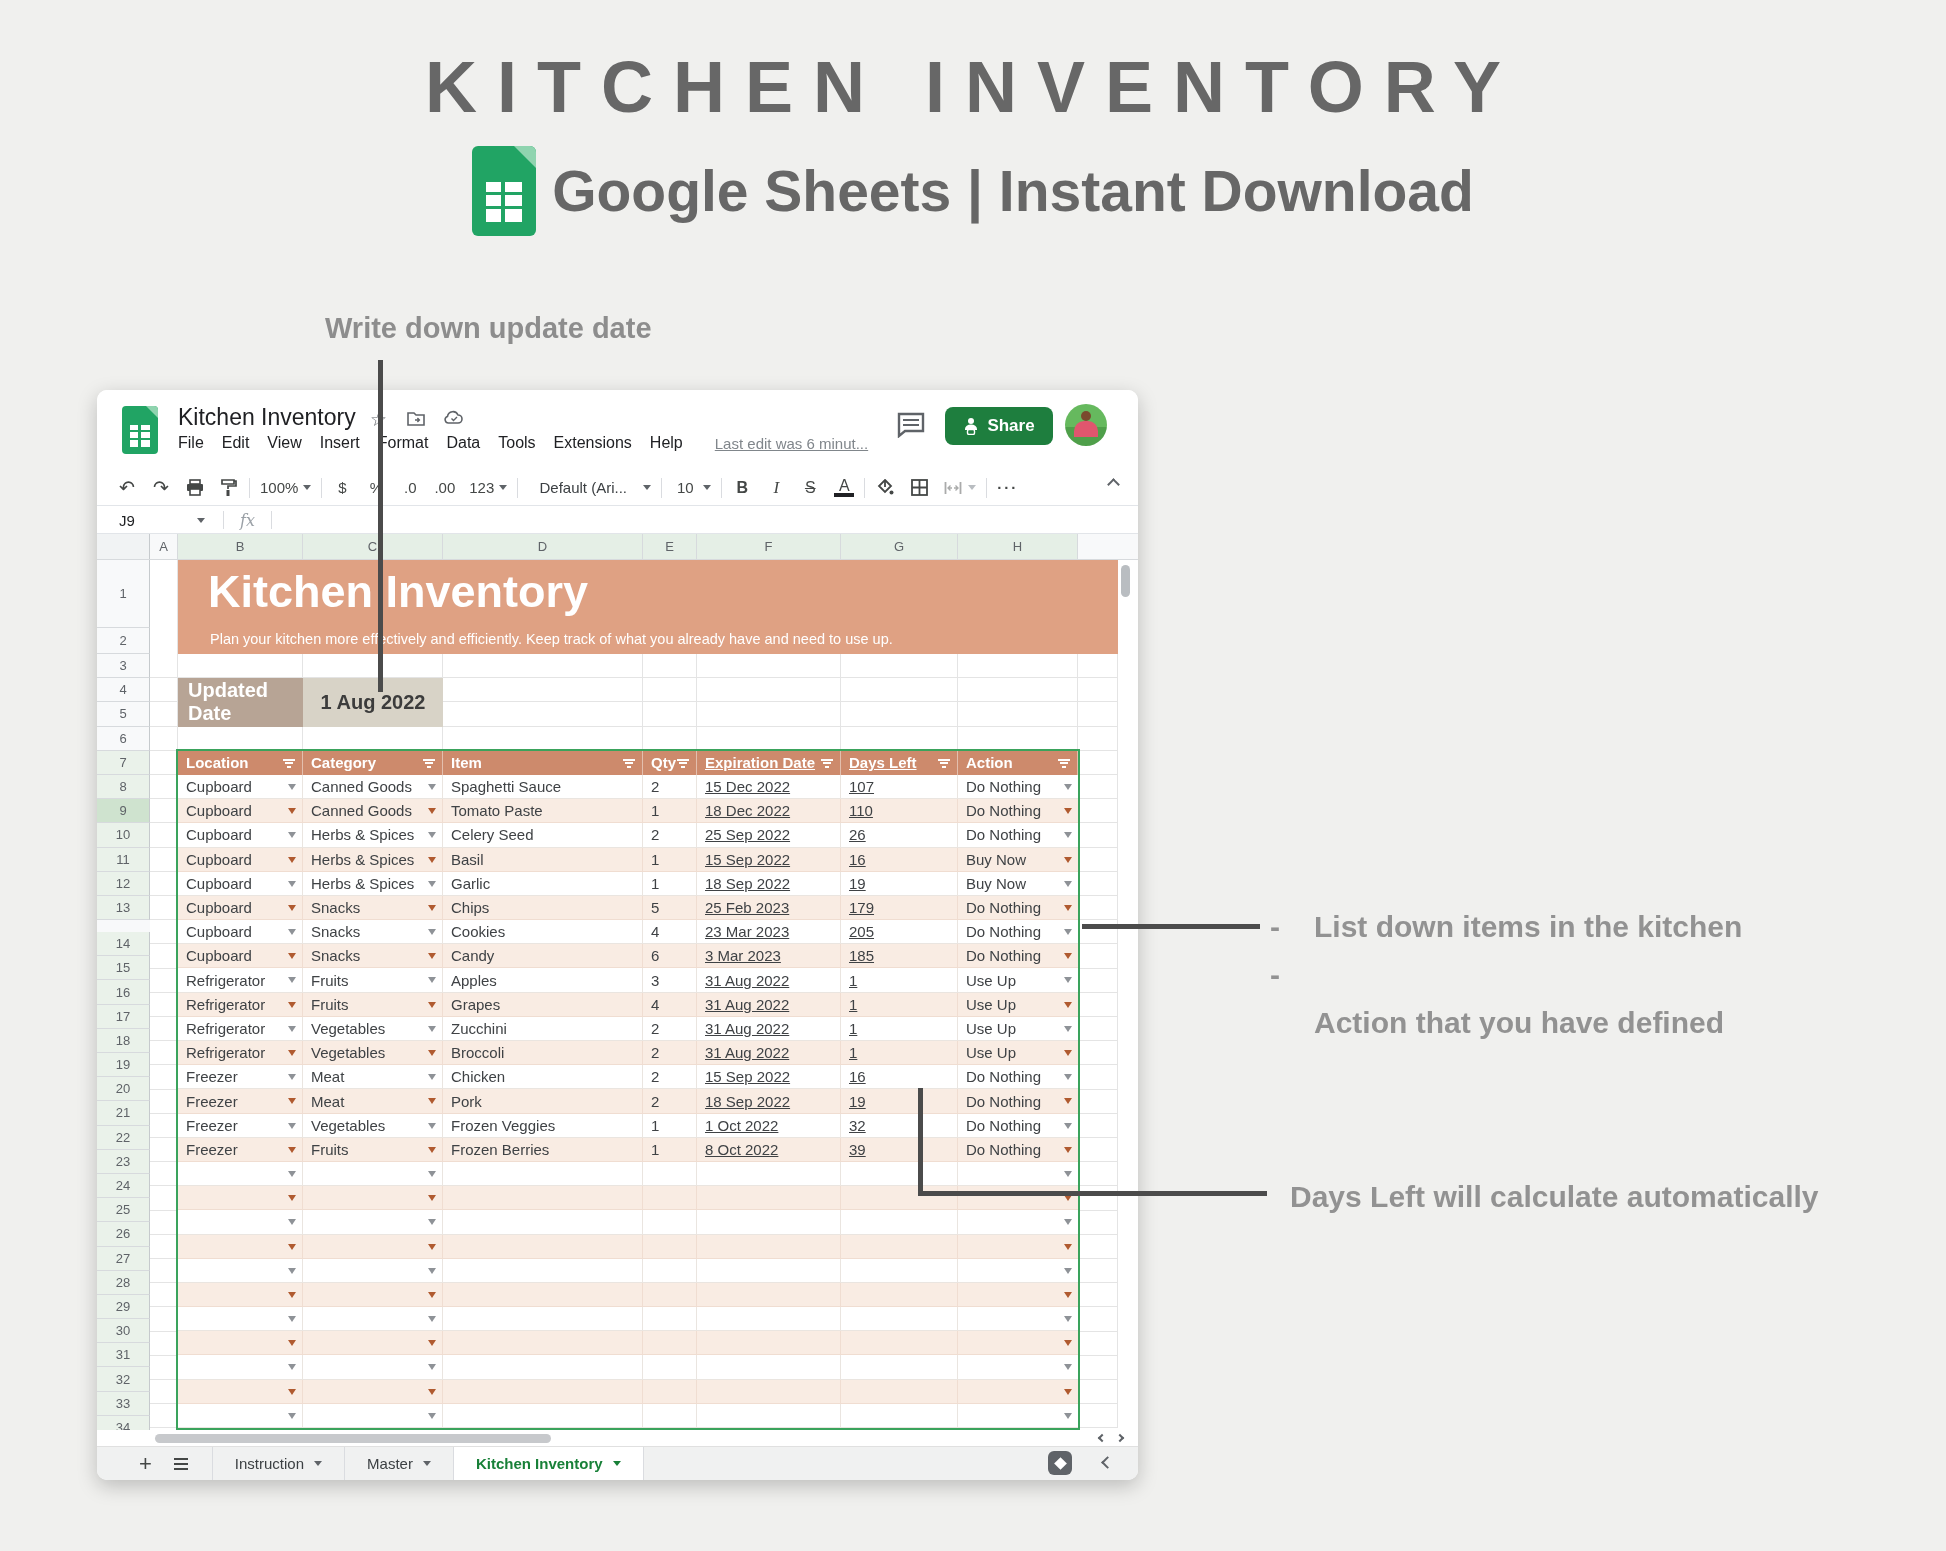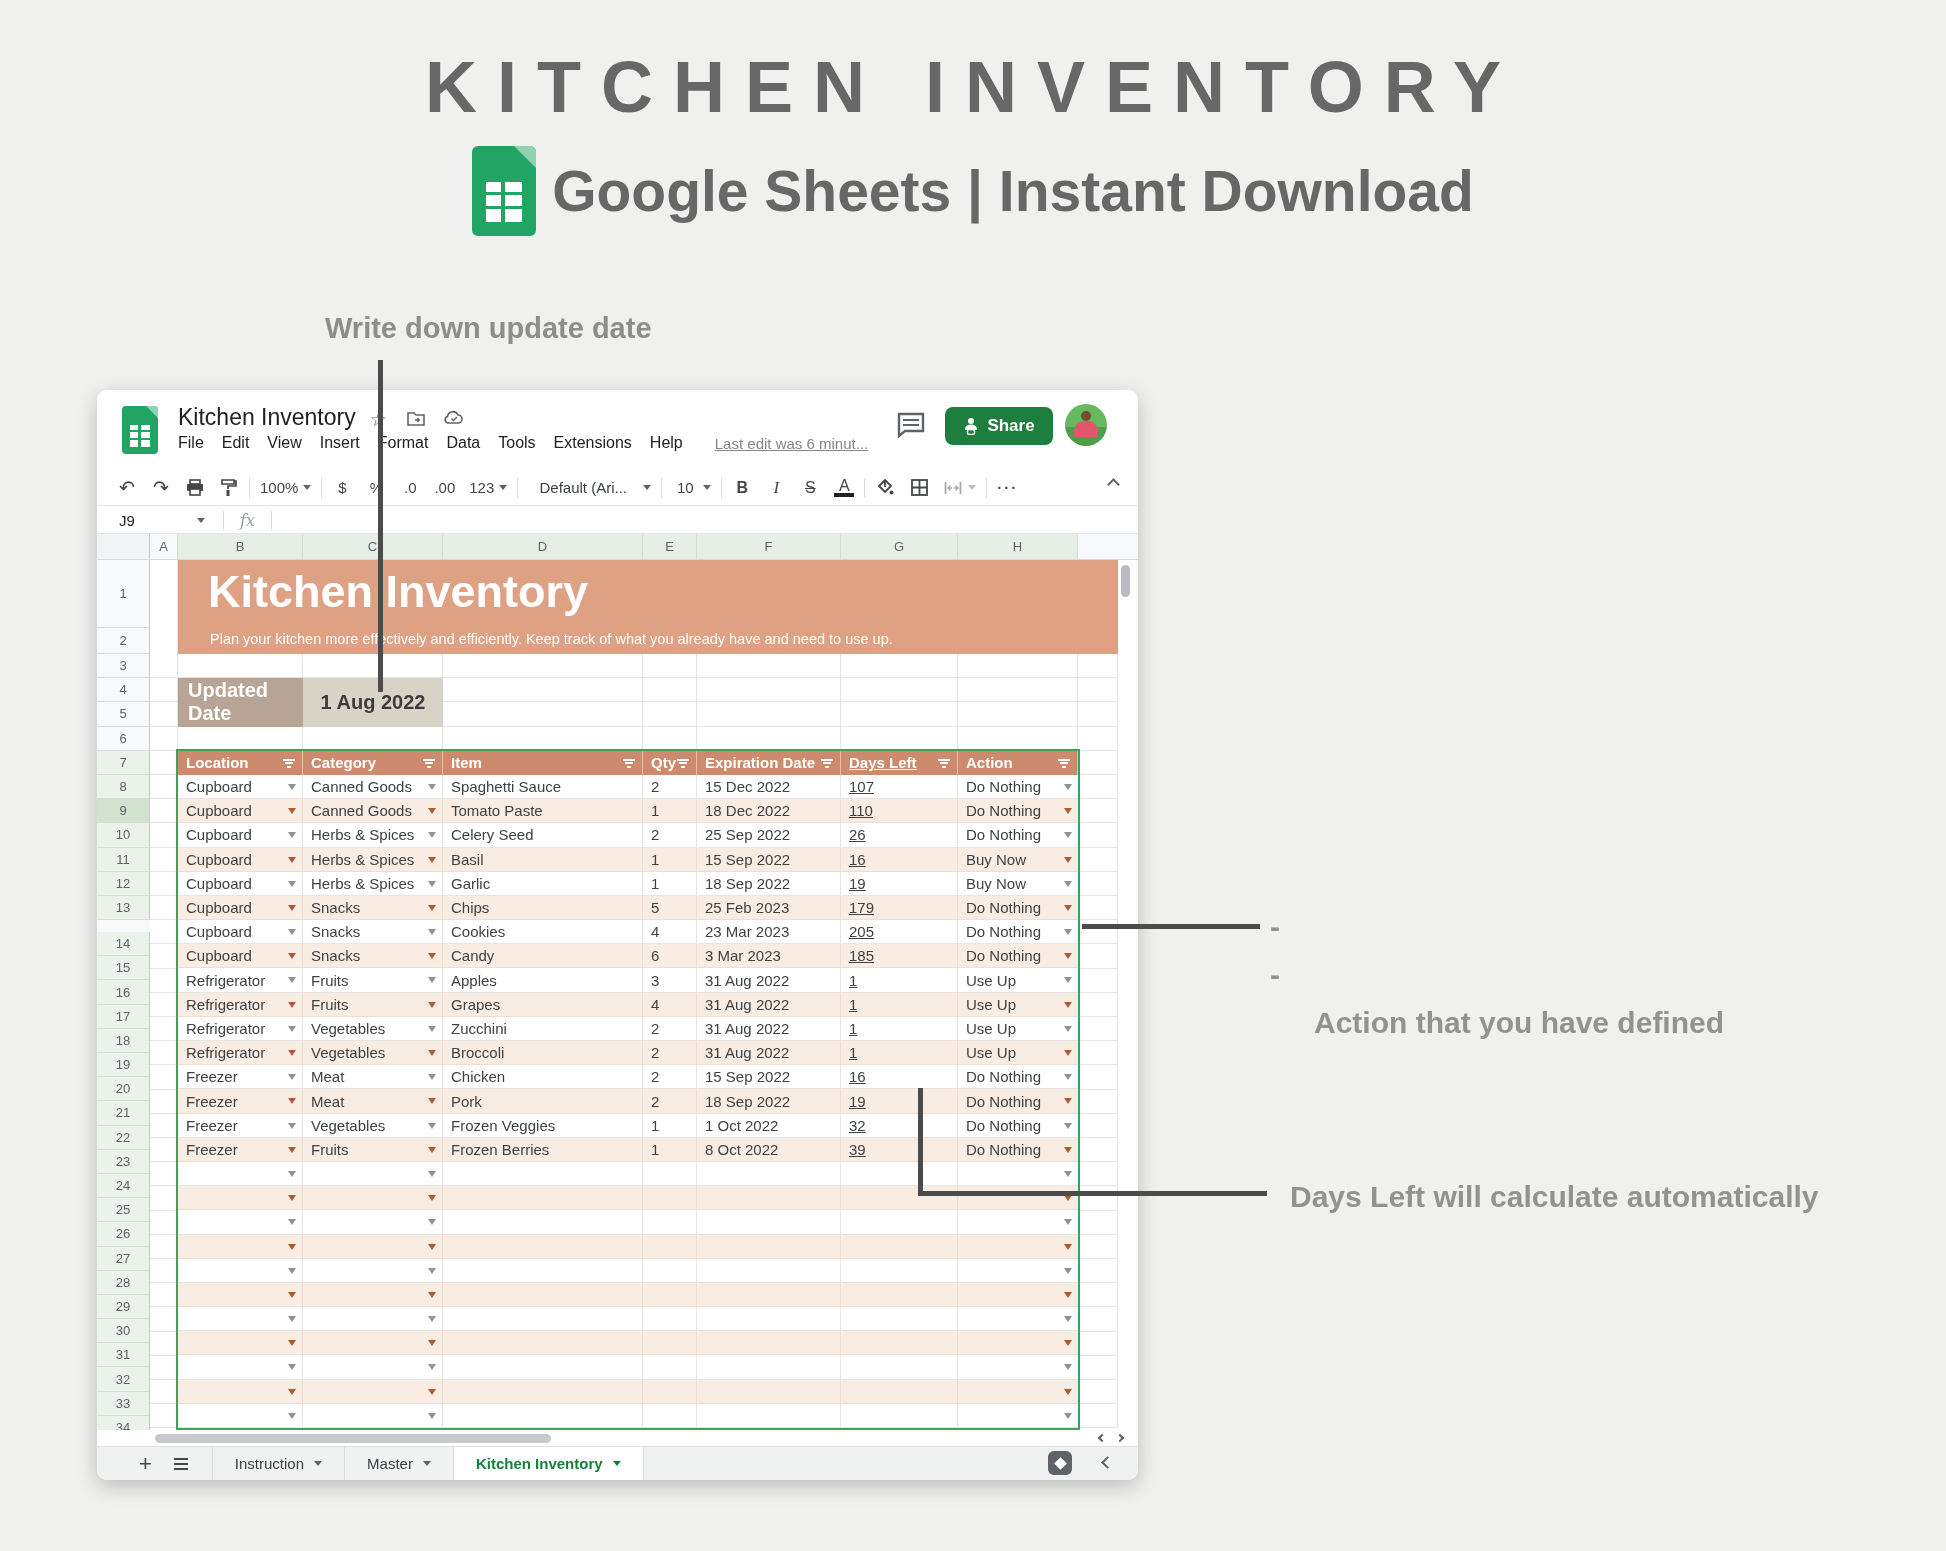--- a/index.html
+++ b/index.html
@@ -156,21 +156,21 @@
     border:2px solid #3aa35c; background:#fff; }
   .trow{ display:flex; height:24.2px; }
   .trow.head{ background:#cd8a6c; }
   .trow.pink{ background:#f9ece3; }
   .tcell{ position:relative; height:100%; display:flex; align-items:center;
     padding-left:8px; font-size:15px; color:#3f4245;
     border-right:1px solid #eae5e0; border-bottom:1px solid #eae5e0; overflow:hidden; }
   .trow.pink .tcell{ border-color:#f0ddd1; }
   .trow.head .tcell{ color:#fff; font-weight:bold; border-right:1px solid rgba(255,255,255,.45); border-bottom:none; }
   .c0{ width:125px; } .c1{ width:140px; } .c2{ width:200px; } .c3{ width:54px; }
-  .c4{ width:144px; } .c5{ width:117px;text-decoration:underline; } .c6{ width:120px; border-right:none; }
+  .c4{ width:144px;text-decoration:underline; } .c5{ width:117px;text-decoration:underline; } .c6{ width:120px; border-right:none; }
   .fico{ position:absolute; right:7px; top:8px; width:12px; height:9px;
     background:
       linear-gradient(#fff,#fff) top center/12px 2px no-repeat,
       linear-gradient(#fff,#fff) center center/8px 2px no-repeat,
       linear-gradient(#fff,#fff) bottom center/4px 2px no-repeat; }
   .dd{ position:absolute; right:6px; top:9px; width:0; height:0;
     border-left:4.5px solid transparent; border-right:4.5px solid transparent;
     border-top:6px solid #8e9297; }
   .trow.pink .dd{ border-top-color:#b05a2f; }
   
@@ -210,20 +210,21 @@
   </div>
   <div class="sub-text">Google Sheets | Instant Download</div>
 </div>
 
 <div class="callout co-update">Write down update date</div>
 <div class="ann-line l-update"></div>
 <div class="ann-line l-items"></div>
 <div class="callout co-bullets">
   <div class="b-row">
       <span class="dash">-</span>
+      <span>List down items in the kitchen</span>
     </div>
   <div class="b-row">
       <span class="dash">-</span>
     </div>
   <div class="indent">Action that you have defined</div>
 </div>
 <div class="ann-line l-days-v"></div>
 <div class="ann-line l-days-h"></div>
 <div class="callout co-days">Days Left will calculate automatically</div>
 

